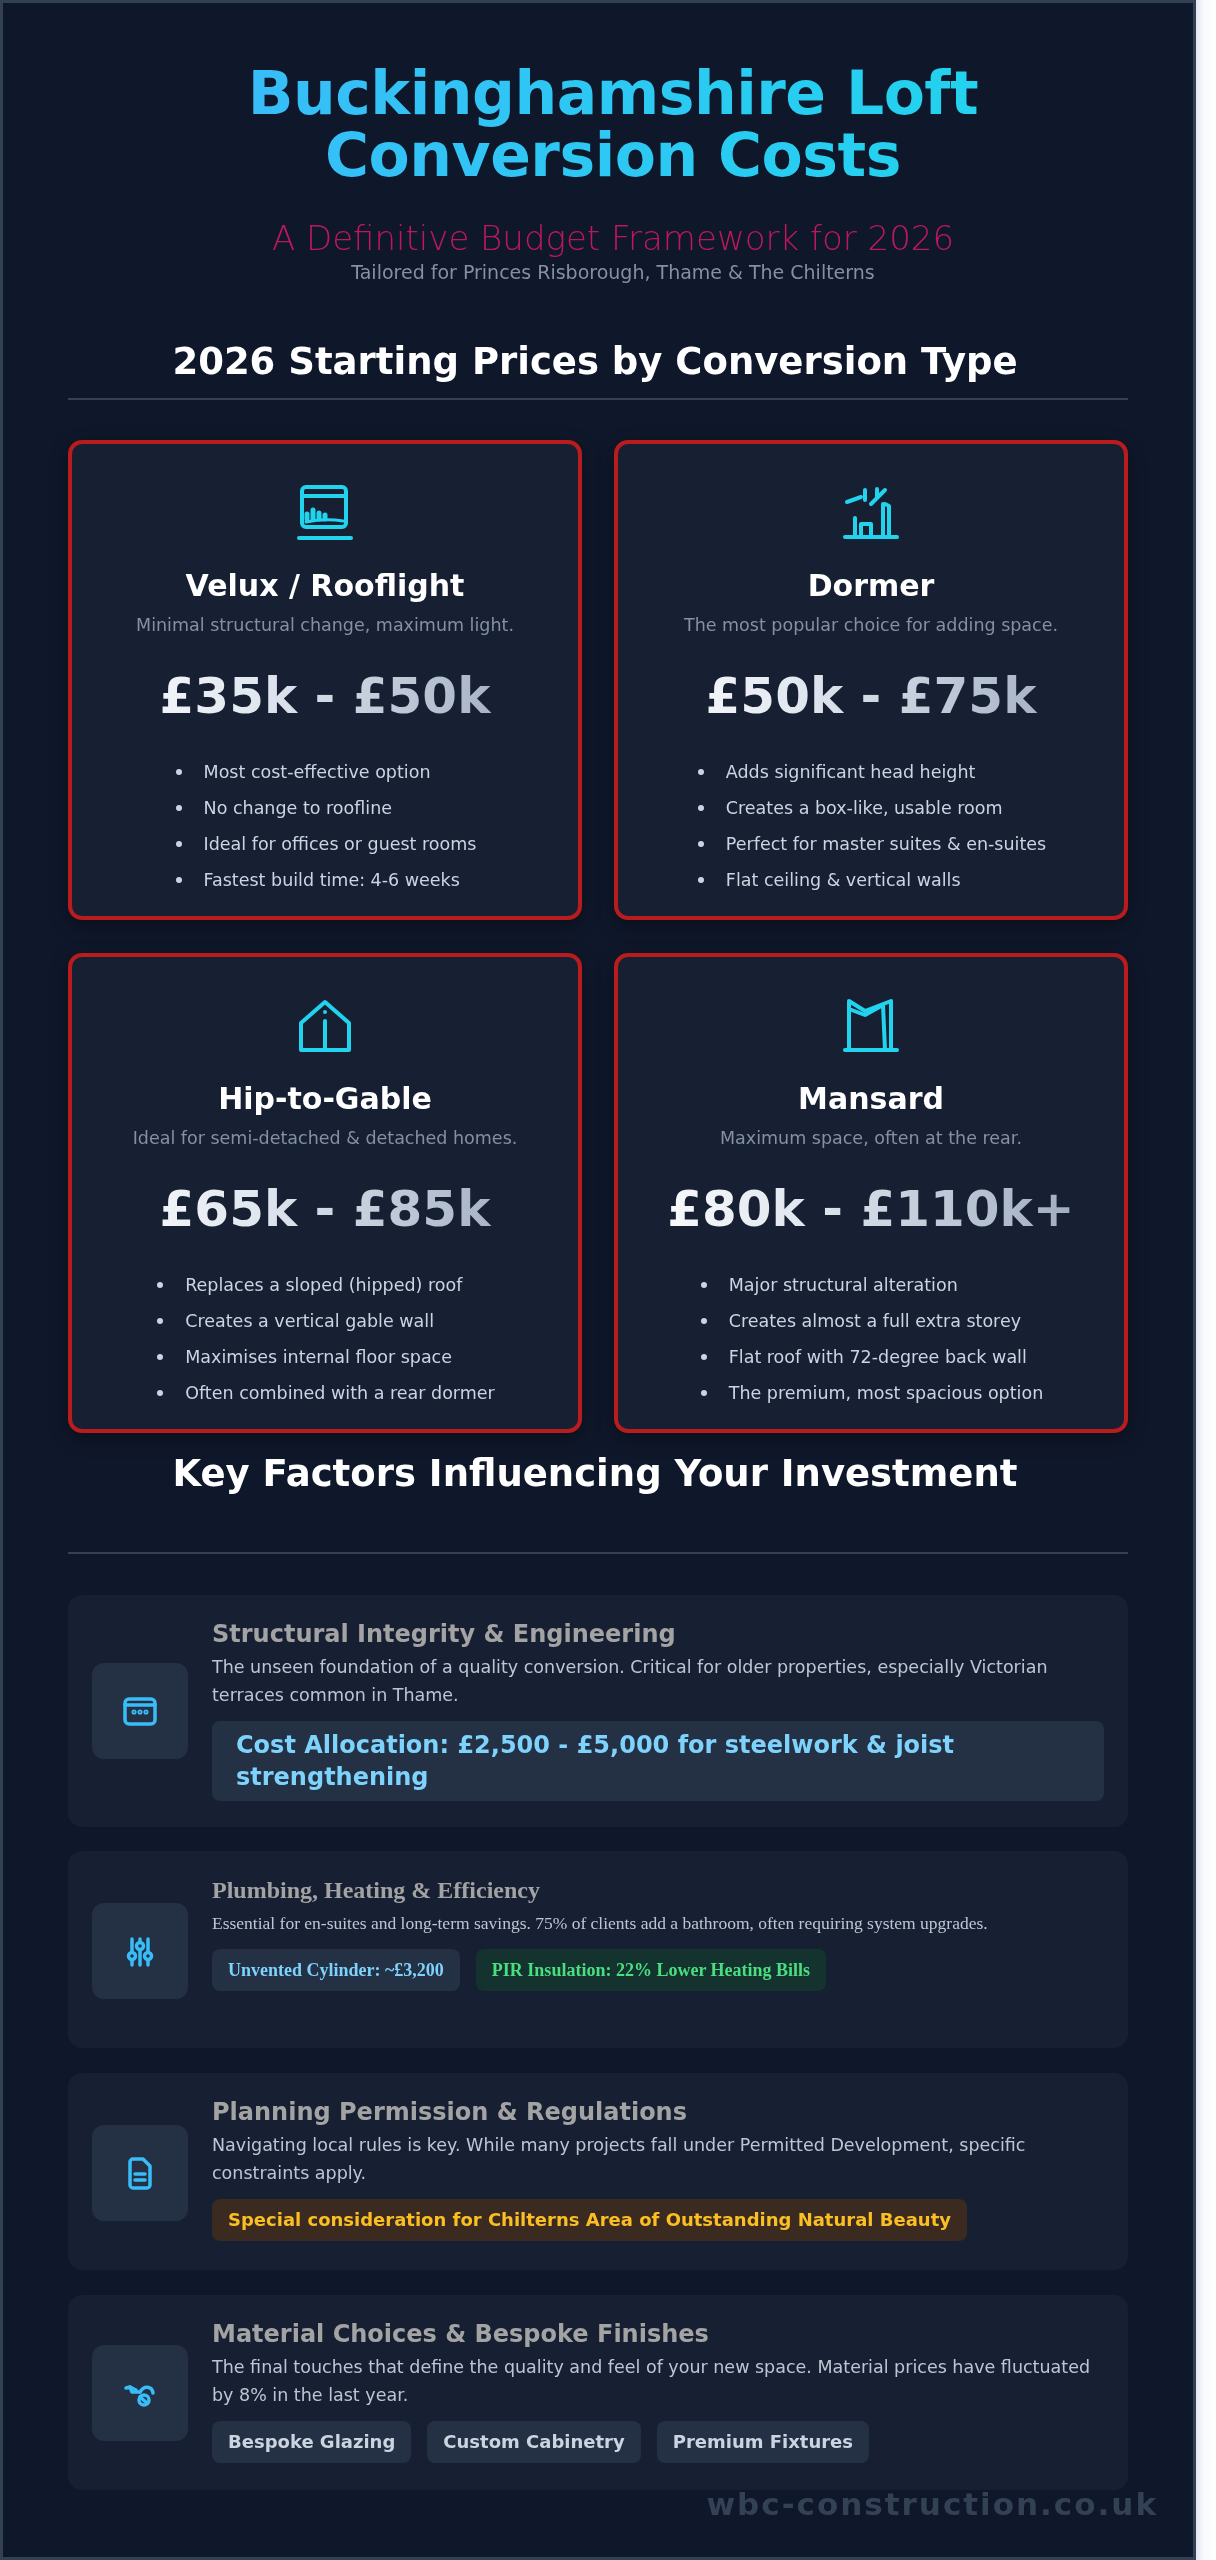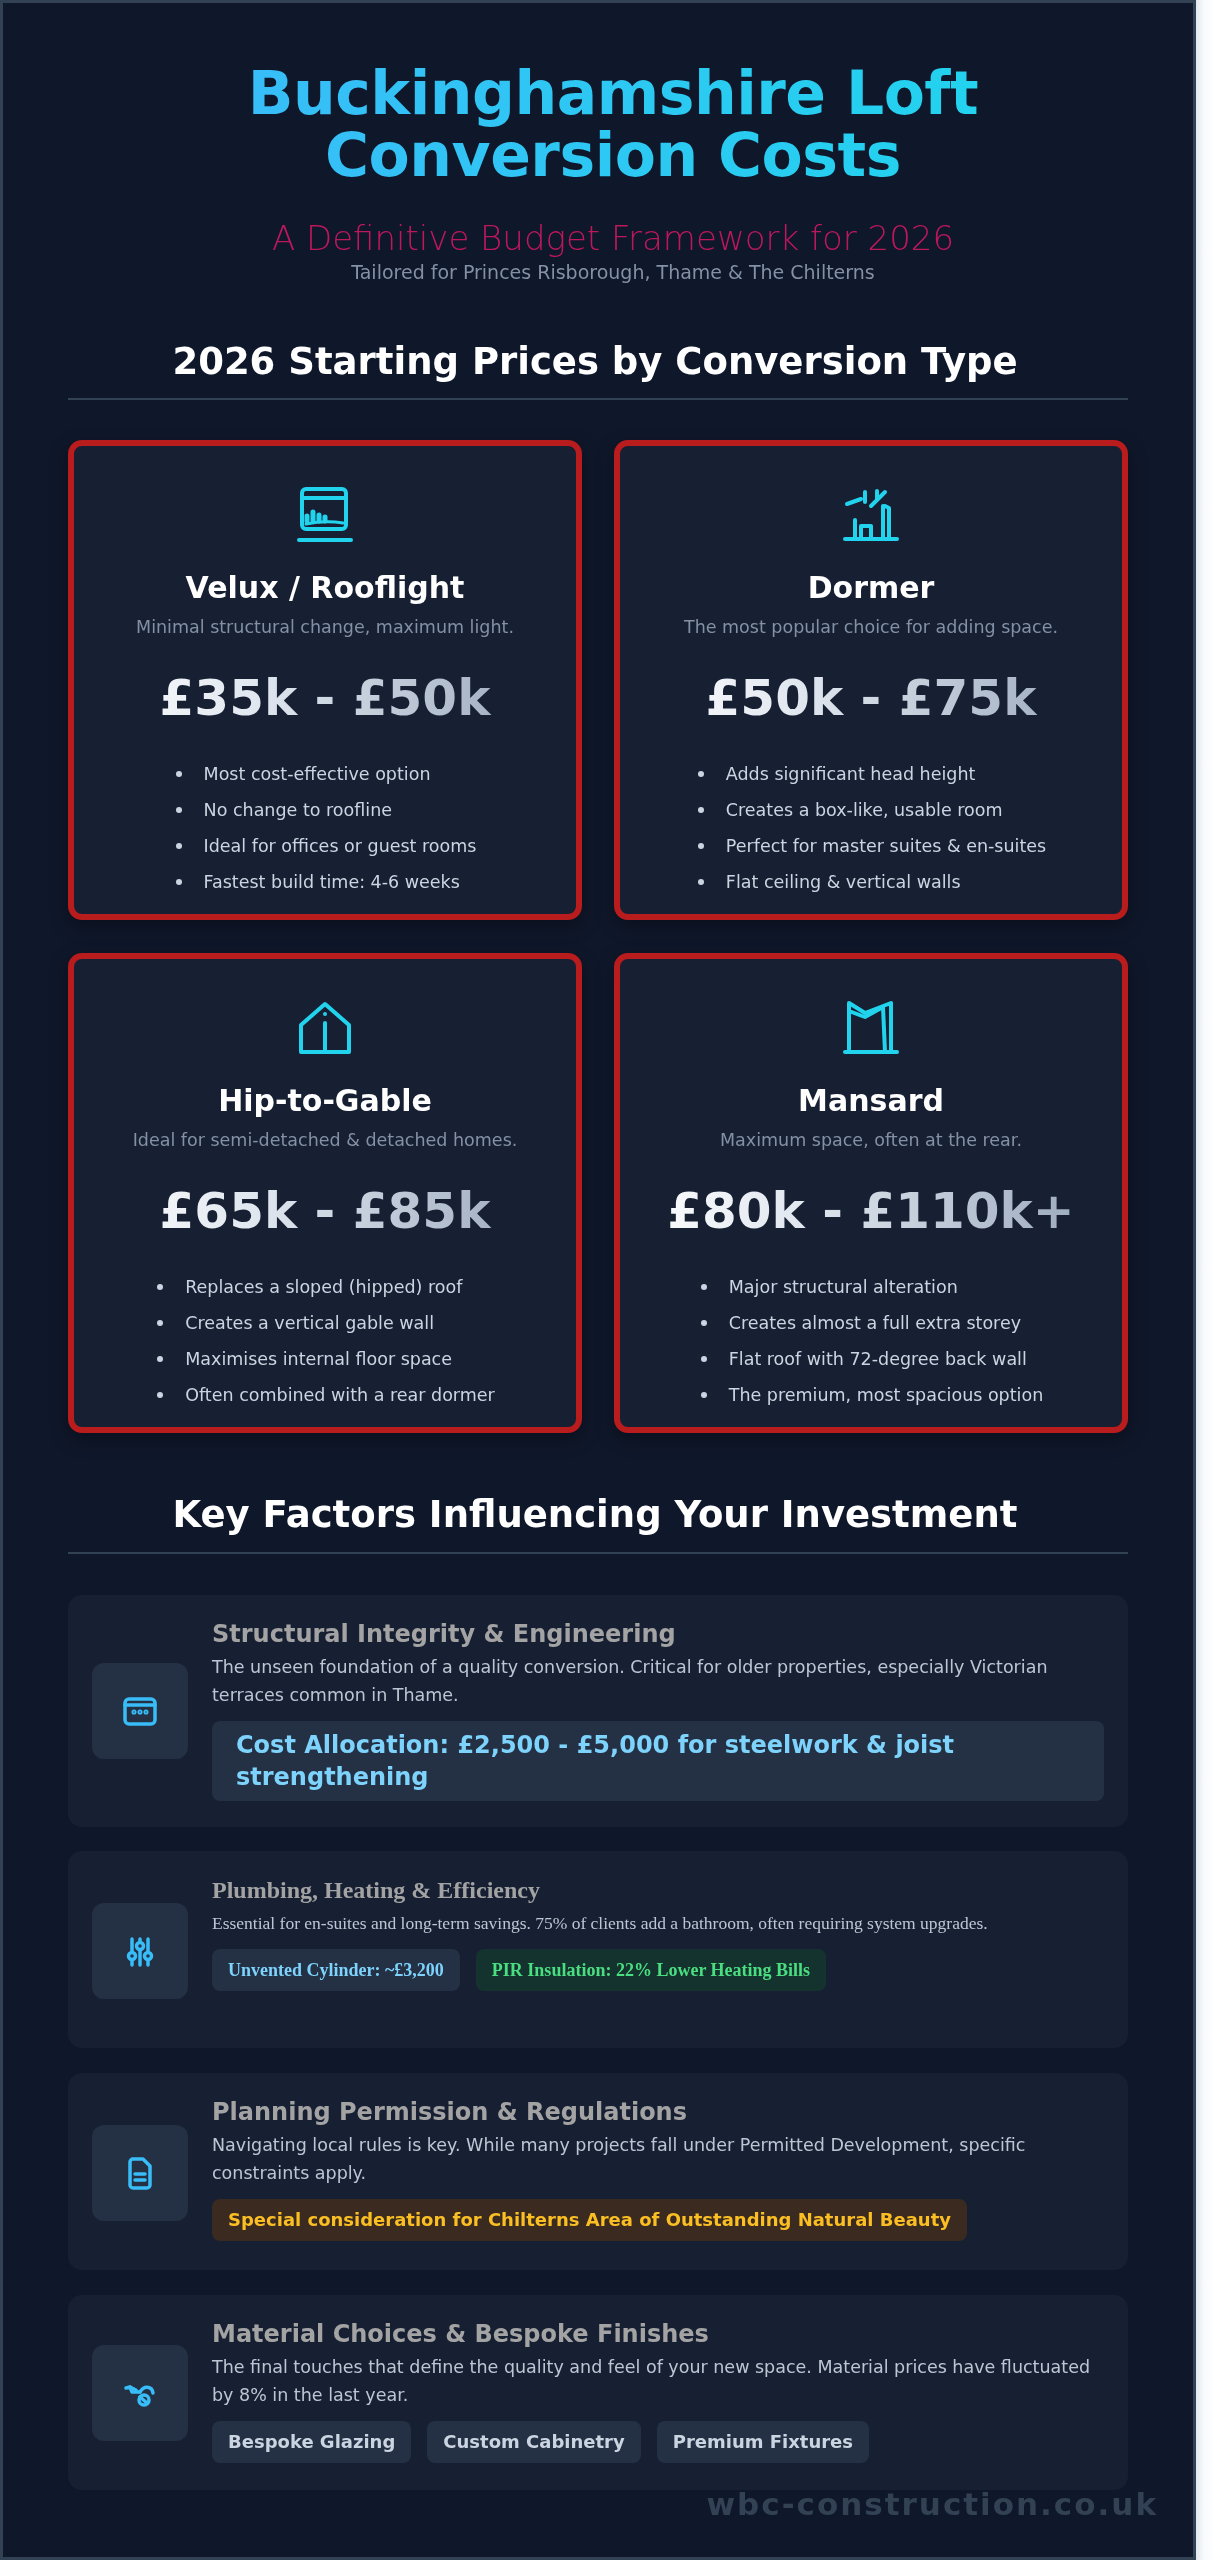--- a/index.html
+++ b/index.html
@@ -24,21 +24,21 @@
   .tagline { margin-top: 2px; font-size: 19px; color: #8390a5; line-height: 24px; }
 
   .section-title {
     position: absolute; left: 0; width: 1190px; text-align: center;
     font-size: 37px; font-weight: bold; color: #ffffff; line-height: 44px;
   }
   .divider { position: absolute; left: 68px; width: 1060px; height: 2px; background: #334155; }
 
   .card {
     position: absolute; width: 514px; height: 480px;
-    background: #172033; border: 6px solid #b91c1c; border-radius: 14px;
+    background: #172033; border: 4px solid #b91c1c; border-radius: 14px;
     box-shadow: 0 6px 18px rgba(0,0,0,0.35);
     text-align: center;
   }
   .card .icon { position: absolute; left: 50%; top: 38px; width: 60px; height: 60px; margin-left: -30px; }
   .card .icon svg { width: 60px; height: 60px; }
   .card .name { position: absolute; left: 0; right: 0; top: 124px; font-size: 30px; font-weight: bold; color: #ffffff; line-height: 36px; }
   .card .desc { position: absolute; left: 0; right: 0; top: 170px; font-size: 17.5px; color: #8390a5; line-height: 22px; }
   .card .price {
     position: absolute; left: 0; right: 0; top: 222px; font-size: 50px; font-weight: bold; line-height: 60px;
     background: linear-gradient(90deg, #ffffff 0%, #e2e8f0 35%, #94a3b8 100%);
@@ -182,21 +182,21 @@
   <ul>
       <div class="inner">
     <li>Major structural alteration</li>
     <li>Creates almost a full extra storey</li>
     <li>Flat roof with 72-degree back wall</li>
     <li>The premium, most spacious option</li>
   </div>
     </ul>
 </div>
 
-<div class="section-title" style="top:1493px;">Key Factors Influencing Your Investment</div>
+<div class="section-title" style="top:1452px;">Key Factors Influencing Your Investment</div>
 <div class="divider" style="top:1552px;"></div>
 
 <div class="factor" style="top:1595px; height:232px;">
   <div class="ficon" style="top:68px;">
     <svg viewBox="0 0 40 40" fill="none" stroke="#38bdf8" stroke-width="3.5" stroke-linecap="round" stroke-linejoin="round">
       <rect x="5" y="8" width="30" height="25" rx="4"></rect>
       <line x1="5" y1="14" x2="35" y2="14"></line>
       <circle cx="14" cy="21" r="0.8" fill="#38bdf8"></circle>
       <circle cx="20" cy="21" r="0.8" fill="#38bdf8"></circle>
       <circle cx="26" cy="21" r="0.8" fill="#38bdf8"></circle>

